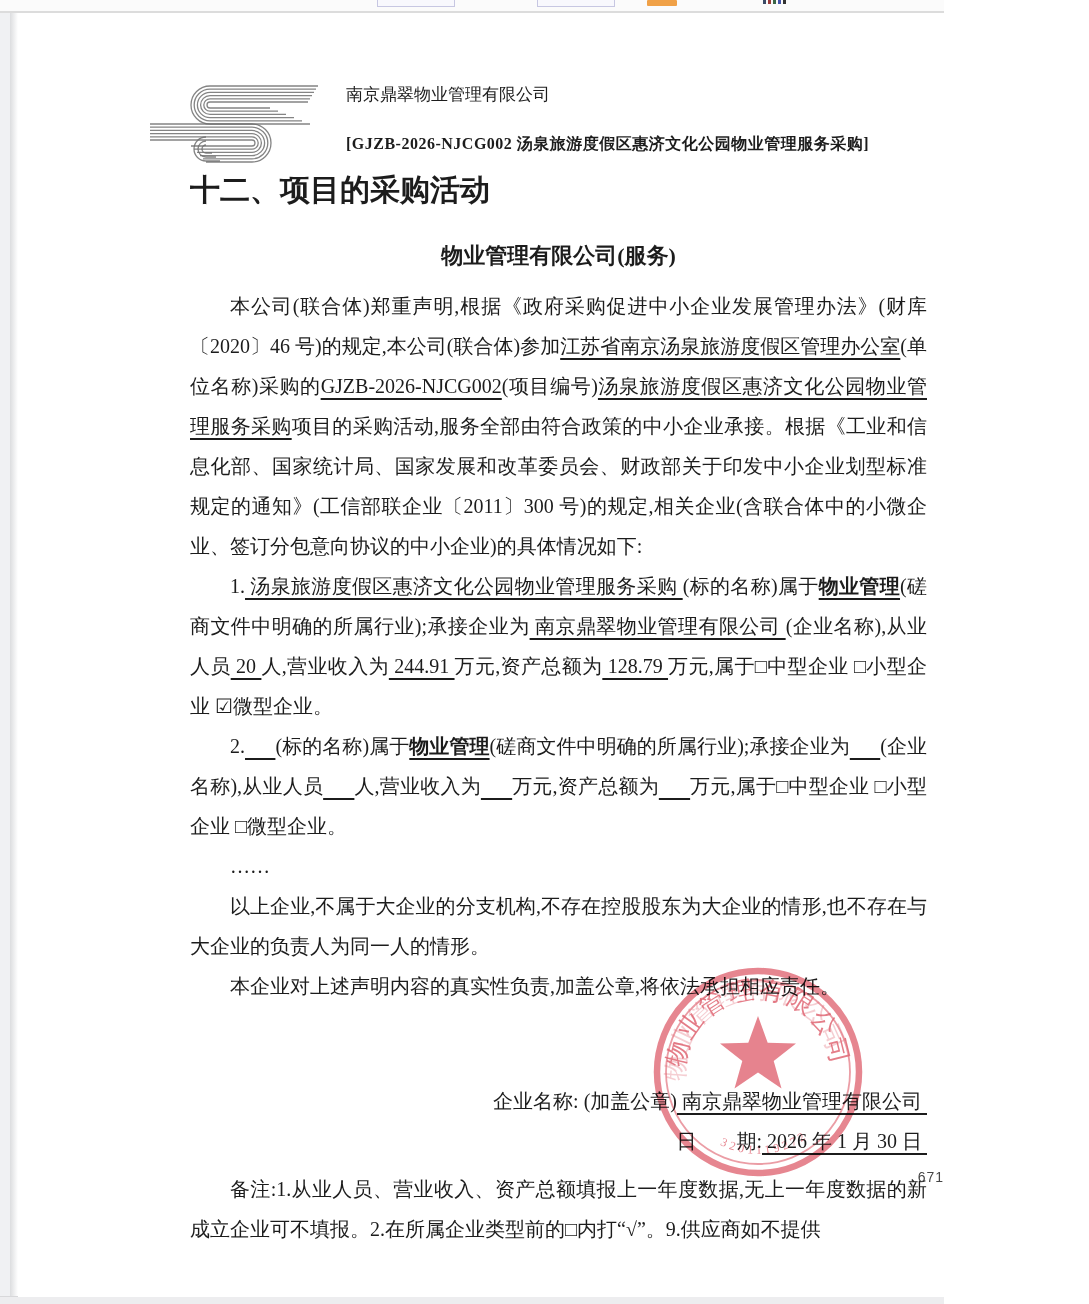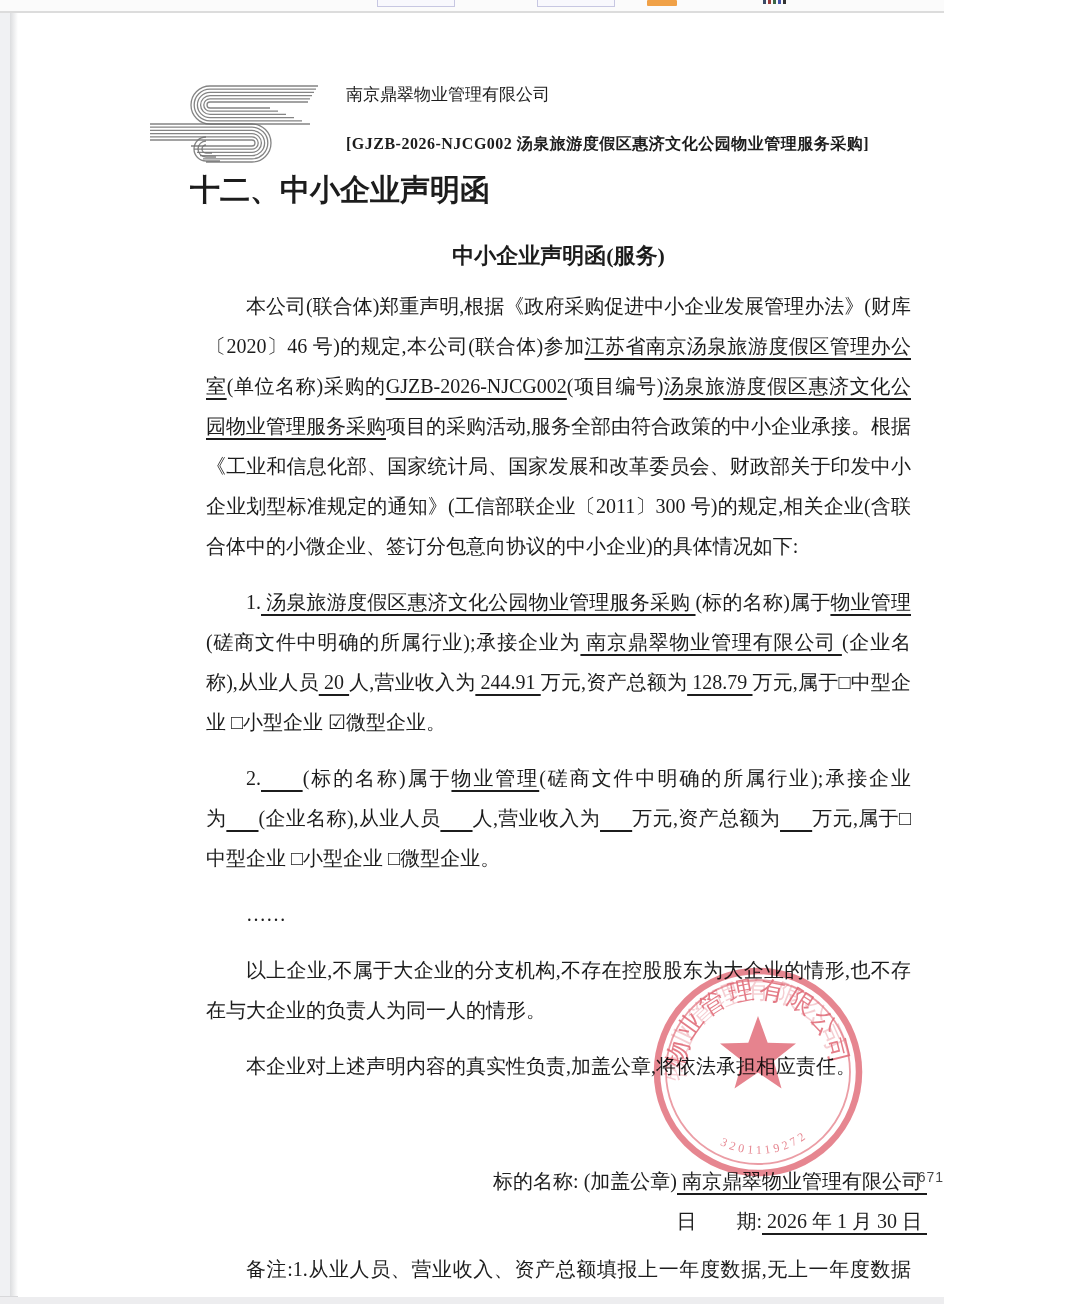--- a/index.html
+++ b/index.html
@@ -32,24 +32,24 @@
   .logo{position:absolute;left:132px;top:70px;width:168px;height:94px;}
   .logo path{fill:none;stroke:#6f6f6f;stroke-width:1.3;opacity:.85;}
 
   .header-text{position:absolute;left:328px;top:72px;white-space:nowrap;}
   .header-company{font-size:17px;line-height:20px;margin-bottom:13px;}
   .header-project{font-size:16px;font-weight:bold;line-height:20px;letter-spacing:.5px;margin-top:29px;}
 
   .doc{position:absolute;left:172px;top:155px;width:737px;font-size:20px;line-height:40px;text-align:justify;}
   .doc-title{font-size:30px;line-height:44px;font-weight:bold;margin:0;text-align:left;}
   .doc-subtitle{font-size:22px;line-height:40px;font-weight:bold;text-align:center;margin:24px 0 0 0;}
-  .body-para{margin:16px;text-indent:2em;}
+  .body-para{margin:0;text-indent:2em;}
   .p1{margin-top:10px;}
   .seg-u{text-decoration:underline;text-decoration-thickness:1.5px;text-underline-offset:5px;}
-  .seg-b{font-weight:normal;}
+  .seg-b{font-weight:bold;}
   .sig-block{margin-top:75px;text-align:right;}
   .sig-line{line-height:40px;}
   .notes{margin-top:8px;}
 
   .page-number{position:absolute;left:0;right:0;top:1156px;text-align:right;
                font-family:"Liberation Sans","DejaVu Sans",sans-serif;font-size:14px;color:#454545;letter-spacing:1px;}
 
   
   .stamp{position:absolute;left:620px;top:939px;width:240px;height:240px;mix-blend-mode:multiply;opacity:.92;}
   .stamp text{font-family:"Liberation Serif","DejaVu Serif",serif;}
@@ -98,32 +98,32 @@
       <path d="M56 58 A8 8 0 0 0 56 74 H66"></path>
       <path d="M56 62 A4 4 0 0 0 56 70 H62"></path>
     </svg>
 
     <div class="header-text">
       <div class="header-company">南京鼎翠物业管理有限公司</div>
       <div class="header-project">[GJZB-2026-NJCG002 汤泉旅游度假区惠济文化公园物业管理服务采购]</div>
     </div>
 
     <div class="doc">
-      <h1 class="doc-title">十二、中小企业声明函</h1>
-      <div class="doc-subtitle">中小企业声明函(服务)</div>
+      <h1 class="doc-title">十二、项目的采购活动</h1>
+      <div class="doc-subtitle">物业管理有限公司(服务)</div>
 
       <p class="body-para p1"><span>本公司(联合体)郑重声明,根据《政府采购促进中小企业发展管理办法》(财库〔2020〕46 号)的规定,本公司(联合体)参加</span><span class="seg-u">江苏省南京汤泉旅游度假区管理办公室</span><span>(单位名称)采购的</span><span class="seg-u">GJZB-2026-NJCG002</span><span>(项目编号)</span><span class="seg-u">汤泉旅游度假区惠济文化公园物业管理服务采购</span><span>项目的采购活动,服务全部由符合政策的中小企业承接。根据《工业和信息化部、国家统计局、国家发展和改革委员会、财政部关于印发中小企业划型标准规定的通知》(工信部联企业〔2011〕300 号)的规定,相关企业(含联合体中的小微企业、签订分包意向协议的中小企业)的具体情况如下:</span></p>
       <p class="body-para"><span>1.</span><span class="seg-u">&nbsp;汤泉旅游度假区惠济文化公园物业管理服务采购&nbsp;</span><span>(标的名称)属于</span><span class="seg-u seg-b">物业管理</span><span>(磋商文件中明确的所属行业);承接企业为</span><span class="seg-u">&nbsp;南京鼎翠物业管理有限公司&nbsp;</span><span>(企业名称),从业人员</span><span class="seg-u">&nbsp;20&nbsp;</span><span>人,营业收入为</span><span class="seg-u">&nbsp;244.91&nbsp;</span><span>万元,资产总额为</span><span class="seg-u">&nbsp;128.79&nbsp;</span><span>万元,属于□中型企业 □小型企业 ☑微型企业。</span></p>
       <p class="body-para"><span>2.</span><span class="seg-u">&nbsp;&nbsp;&nbsp;&nbsp;&nbsp;&nbsp;</span><span>(标的名称)属于</span><span class="seg-u seg-b">物业管理</span><span>(磋商文件中明确的所属行业);承接企业为</span><span class="seg-u">&nbsp;&nbsp;&nbsp;&nbsp;&nbsp;&nbsp;</span><span>(企业名称),从业人员</span><span class="seg-u">&nbsp;&nbsp;&nbsp;&nbsp;&nbsp;&nbsp;</span><span>人,营业收入为</span><span class="seg-u">&nbsp;&nbsp;&nbsp;&nbsp;&nbsp;&nbsp;</span><span>万元,资产总额为</span><span class="seg-u">&nbsp;&nbsp;&nbsp;&nbsp;&nbsp;&nbsp;</span><span>万元,属于□中型企业 □小型企业 □微型企业。</span></p>
       <p class="body-para">……</p>
       <p class="body-para">以上企业,不属于大企业的分支机构,不存在控股股东为大企业的情形,也不存在与大企业的负责人为同一人的情形。</p>
       <p class="body-para">本企业对上述声明内容的真实性负责,加盖公章,将依法承担相应责任。</p>
 
       <div class="sig-block">
-        <div class="sig-line"><span>标的名称: (加盖公章)</span><span class="seg-u">&nbsp;南京鼎翠物业管理有限公司&nbsp;</span></div>
+        <div class="sig-line"><span>企业名称: (加盖公章)</span><span class="seg-u">&nbsp;南京鼎翠物业管理有限公司&nbsp;</span></div>
         <div class="sig-line"><span>日　　期:</span><span class="seg-u">&nbsp;2026 年 1 月 30 日&nbsp;</span></div>
       </div>
 
       <p class="body-para notes"><span>备注:1.从业人员、营业收入、资产总额填报上一年度数据,无上一年度数据的新成立企业可不填报。2.在所属企业类型前的□内打“√”。9.供应商如不提供</span></p>
     </div>
 
     <svg class="stamp" viewBox="0 0 240 240" style="--stamp:#dd5a68;">
       <defs>
         <path id="tp-ring" d="M 46 120 A 74 74 0 1 1 194 120"></path>
         <path id="tp-serial" d="M 55 170 A 82 82 0 0 0 185 170"></path>

